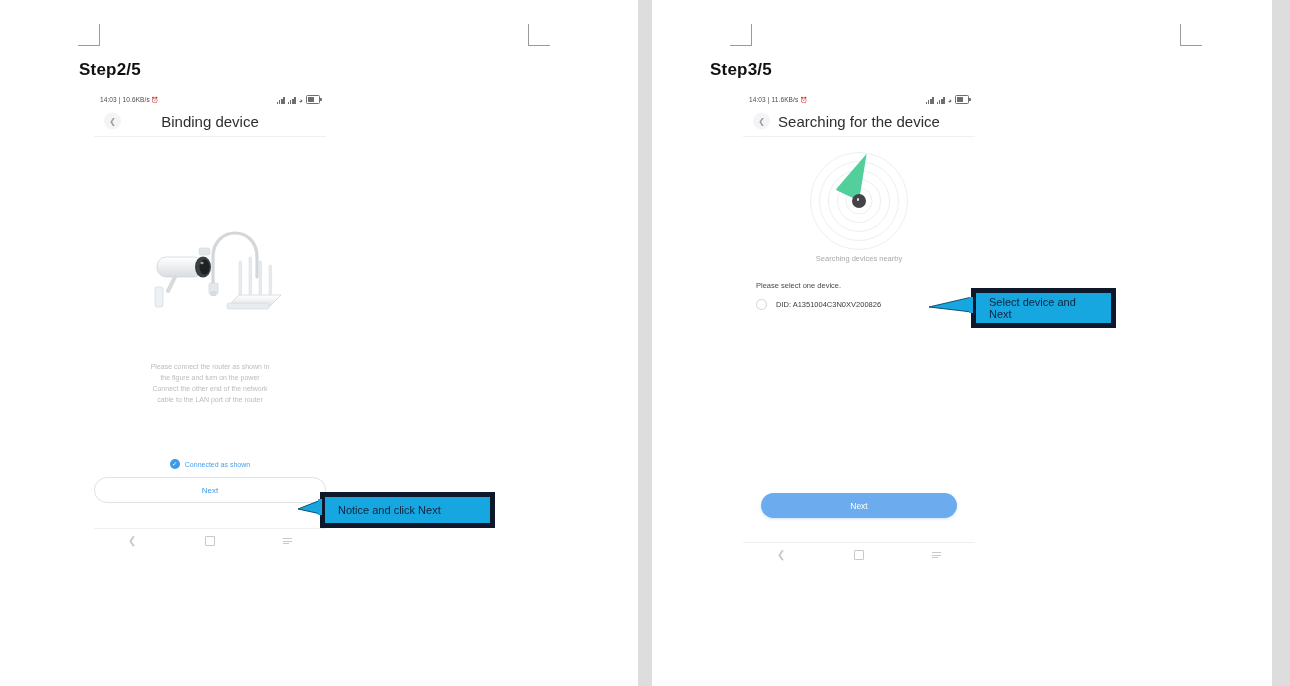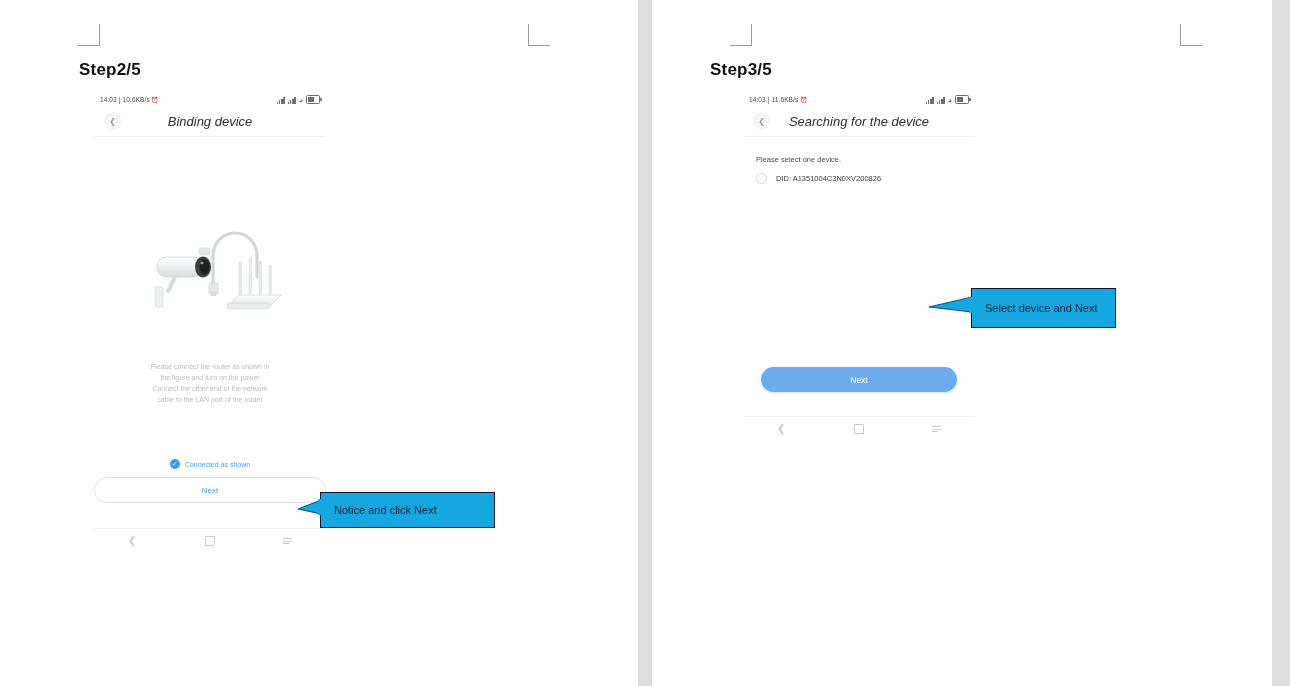--- a/index.html
+++ b/index.html
@@ -49,21 +49,21 @@
   .batt::after{content:"";position:absolute;right:-2.5px;top:2px;width:1.5px;height:3px;background:#6e6e6e;border-radius:0 1px 1px 0;}
   .batt i{position:absolute;left:1px;top:1px;bottom:1px;width:6px;background:#6e6e6e;display:block;}
 
   .titlebar{position:relative;height:30px;display:flex;align-items:center;justify-content:center;}
   .titlebar .back{
     position:absolute;left:10px;top:50%;transform:translateY(-50%);
     width:17px;height:17px;border-radius:50%;background:#f4f4f6;
     display:flex;align-items:center;justify-content:center;
     font-size:8px;color:#9a9a9a;
   }
-  .titlebar .ttl{font-size:13px;color:#2e2e2e;font-style:italic;}
+  .titlebar .ttl{font-size:15px;color:#2e2e2e;}
   .hr{height:1px;background:#f0f0f2;}
 
   
   .instr{
     text-align:center;font-size:7px;line-height:11px;color:#bcbcbc;
   }
 
   
   .connected{
     display:flex;align-items:center;justify-content:center;gap:5px;
@@ -114,21 +114,21 @@
   .radar-cap{text-align:center;font-size:7.5px;color:#a9a9a9;margin-top:5px;}
 
   
   .select-hint{font-size:7.5px;color:#4a4a4a;}
   .dev-row{display:flex;align-items:center;gap:9px;font-size:7.5px;color:#3c3c3c;}
   .radio{width:9px;height:9px;border-radius:50%;border:1px solid #d4d4d6;background:#fff;flex:none;}
 
   
   .callout{position:absolute;}
   .callout .box{
-    background:#16a7e0;border:1px solid #0f172a;
+    background:#16a7e0;border:5px solid #0f172a;
     color:#10233f;font-size:11px;
     display:flex;align-items:center;padding:0 13px;
     box-sizing:border-box;
   }
   .callout .tail{position:absolute;}
 
   
   .illus{position:relative;width:150px;height:130px;}
 </style>
 </head>
@@ -301,20 +301,32 @@
         </span>
     </div>
   </div>
 
   <div class="titlebar">
     <div class="back">❮</div>
     <div class="ttl">Searching for the device</div>
   </div>
   <div class="hr"></div>
 
+  <div style="margin-top:16px;">
+    <div class="radar">
+      <div class="ring" style="width:96px;height:96px;"></div>
+      <div class="ring" style="width:78px;height:78px;"></div>
+      <div class="ring" style="width:60px;height:60px;"></div>
+      <div class="ring" style="width:42px;height:42px;"></div>
+      <div class="ring" style="width:25px;height:25px;"></div>
+      <div class="sweep"></div>
+      <div class="dot"></div>
+    </div>
+    <div class="radar-cap">Searching devices nearby</div>
+  </div>
 
   <div class="select-hint" style="margin-top:18px;padding-left:13px;">Please select one device.</div>
 
   <div class="dev-row" style="margin-top:9px;padding-left:13px;">
     <span class="radio"></span>
     <span>DID: A1351004C3N0XV200826</span>
   </div>
 
   <div class="btn-fill" style="margin-top:183px;margin-left:18px;margin-right:18px;">Next</div>
 

